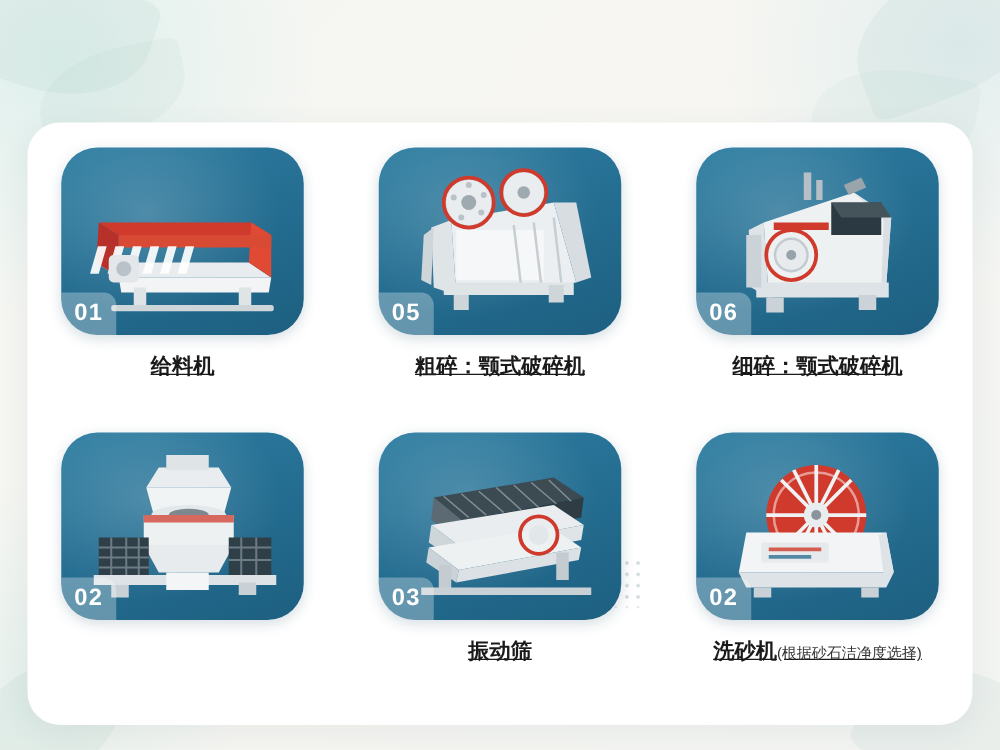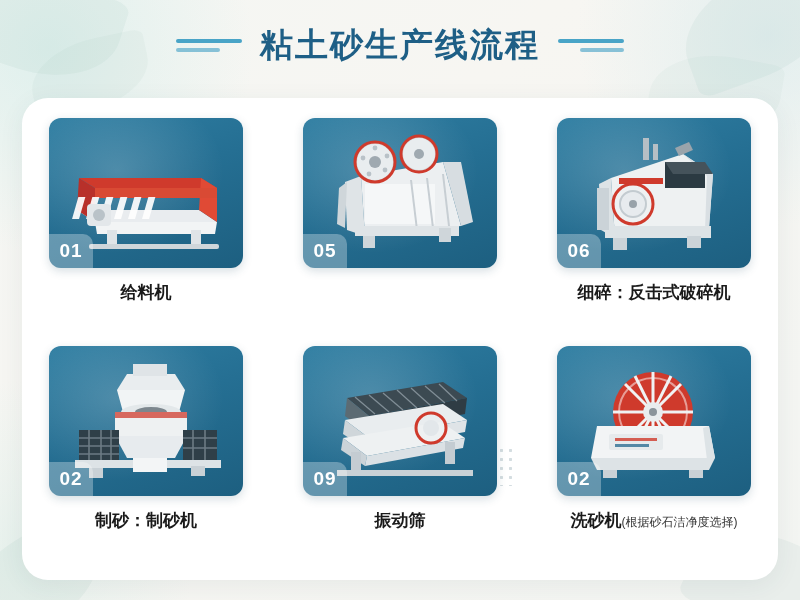--- a/index.html
+++ b/index.html
@@ -116,21 +116,21 @@
   .cell {
     position: relative;
     display: flex;
     flex-direction: column;
     align-items: center;
   }
   .thumb {
     position: relative;
     width: 194px;
     height: 150px;
-    border-radius: 12px;
+    border-radius: 29px;
     overflow: hidden;
     background: linear-gradient(160deg, #2f7ea2 0%, #256f93 45%, #1d5f80 100%);
     box-shadow: 0 3px 10px rgba(30,70,95,0.18);
   }
   .thumb .glow {
     position: absolute;
     inset: 0;
     background: radial-gradient(ellipse at 35% 35%, rgba(255,255,255,0.18) 0%, rgba(255,255,255,0) 60%);
   }
   .badge {
@@ -149,20 +149,21 @@
     justify-content: center;
     letter-spacing: 1px;
   }
   .caption {
     margin-top: 13px;
     font-size: 17px;
     font-weight: bold;
     color: #1a1a1a;
     text-align: center;
     white-space: nowrap;
+    text-decoration: underline;
   }
   .caption .sub {
     font-size: 12px;
     font-weight: normal;
     color: #333333;
   }
 
   
   .art { position: absolute; inset: 0; }
 </style>
@@ -171,31 +172,20 @@
 
 <div id="page">
 
   <div class="leaf l1"></div>
   <div class="leaf l2"></div>
   <div class="leaf l3"></div>
   <div class="leaf l4"></div>
   <div class="leaf l5"></div>
   <div class="leaf l6"></div>
 
-  <div class="title-row">
-    <div class="title-deco left">
-        <i></i>
-        <i></i>
-      </div>
-    <div class="title-text">粘土砂生产线流程</div>
-    <div class="title-deco right">
-        <i></i>
-        <i></i>
-      </div>
-  </div>
 
   <div class="card">
     <div class="dots d1"></div>
     <div class="dots d2"></div>
   </div>
 
   <div class="grid">
 
     <div class="cell">
       <div class="thumb">
@@ -257,20 +247,23 @@
             <circle cx="116" cy="36" r="17" fill="#e9edef" stroke="#cfd6da" stroke-width="2"></circle>
             <circle cx="116" cy="36" r="5" fill="#9fa9b0"></circle>
             <circle cx="116" cy="36" r="18" fill="none" stroke="#cf3a2c" stroke-width="3"></circle>
             <rect x="52" y="108" width="104" height="10" fill="#dfe4e7"></rect>
             <rect x="60" y="118" width="12" height="12" fill="#cfd6da"></rect>
             <rect x="136" y="110" width="12" height="14" fill="#cfd6da"></rect>
             <polygon points="44,64 42,110 34,106 36,70" fill="#cfd6da"></polygon>
           </g>
         </svg>
         <div class="badge">05</div>
+      </div>
+      <div class="caption">
+        <span>粗碎：颚式破碎机</span><span class="sub"></span>
       </div>
     </div>
 
     <div class="cell">
       <div class="thumb">
         <div class="glow"></div>
         <svg class="art" viewBox="0 0 194 150">
           <g>
             <polygon points="54,60 126,36 156,56 152,110 58,120" fill="#eef1f2"></polygon>
             <polygon points="126,36 156,56 152,110 148,112 150,58" fill="#d9dfe3"></polygon>
@@ -286,21 +279,21 @@
             <rect x="96" y="26" width="5" height="16" fill="#b6bfc5"></rect>
             <rect x="48" y="108" width="106" height="12" fill="#dde3e6"></rect>
             <rect x="56" y="120" width="14" height="12" fill="#cbd3d8"></rect>
             <rect x="130" y="118" width="14" height="12" fill="#cbd3d8"></rect>
             <rect x="40" y="70" width="12" height="42" fill="#cbd3d8"></rect>
           </g>
         </svg>
         <div class="badge">06</div>
       </div>
       <div class="caption">
-        <span>细碎：反击式破碎机</span><span class="sub"></span>
+        <span>细碎：颚式破碎机</span><span class="sub"></span>
       </div>
     </div>
 
     <div class="cell">
       <div class="thumb">
         <div class="glow"></div>
         <svg class="art" viewBox="0 0 194 150">
           <g>
             <polygon points="78,28 126,28 136,44 68,44" fill="#e9edef"></polygon>
             <rect x="84" y="18" width="34" height="12" fill="#dfe4e7"></rect>
@@ -327,23 +320,20 @@
                 <line x1="156" y1="84" x2="156" y2="114"></line>
             </g>
             <rect x="26" y="114" width="146" height="8" fill="#dde3e6"></rect>
             <rect x="40" y="122" width="14" height="10" fill="#c9d1d6"></rect>
             <rect x="142" y="120" width="14" height="10" fill="#c9d1d6"></rect>
             <rect x="84" y="112" width="34" height="14" fill="#f3f5f6"></rect>
           </g>
         </svg>
         <div class="badge">02</div>
       </div>
-      <div class="caption">
-        <span>制砂：制砂机</span><span class="sub"></span>
-      </div>
     </div>
 
     <div class="cell">
       <div class="thumb">
         <div class="glow"></div>
         <svg class="art" viewBox="0 0 194 150">
           <g>
             <polygon points="44,52 140,36 164,52 66,70" fill="#3c4a52"></polygon>
             <polygon points="44,52 66,70 64,86 42,70" fill="#5c6b73"></polygon>
             <polygon points="66,70 164,52 162,68 64,86" fill="#2f3c44"></polygon>
@@ -362,21 +352,21 @@
             <polygon points="40,92 64,110 162,92 138,76" fill="#eef1f2"></polygon>
             <polygon points="40,92 64,110 62,120 38,104" fill="#cbd3d8"></polygon>
             <polygon points="64,110 162,92 160,102 62,120" fill="#dbe1e5"></polygon>
             <circle cx="128" cy="82" r="15" fill="none" stroke="#cf3a2c" stroke-width="3"></circle>
             <circle cx="128" cy="82" r="8" fill="#e2e7ea"></circle>
             <rect x="48" y="106" width="10" height="22" fill="#c4ccd2"></rect>
             <rect x="142" y="96" width="10" height="22" fill="#c4ccd2"></rect>
             <rect x="34" y="124" width="136" height="6" fill="#c9d1d6"></rect>
           </g>
         </svg>
-        <div class="badge">09</div>
+        <div class="badge">03</div>
       </div>
       <div class="caption">
         <span>振动筛</span><span class="sub"></span>
       </div>
     </div>
 
     <div class="cell">
       <div class="thumb">
         <div class="glow"></div>
         <svg class="art" viewBox="0 0 194 150">

